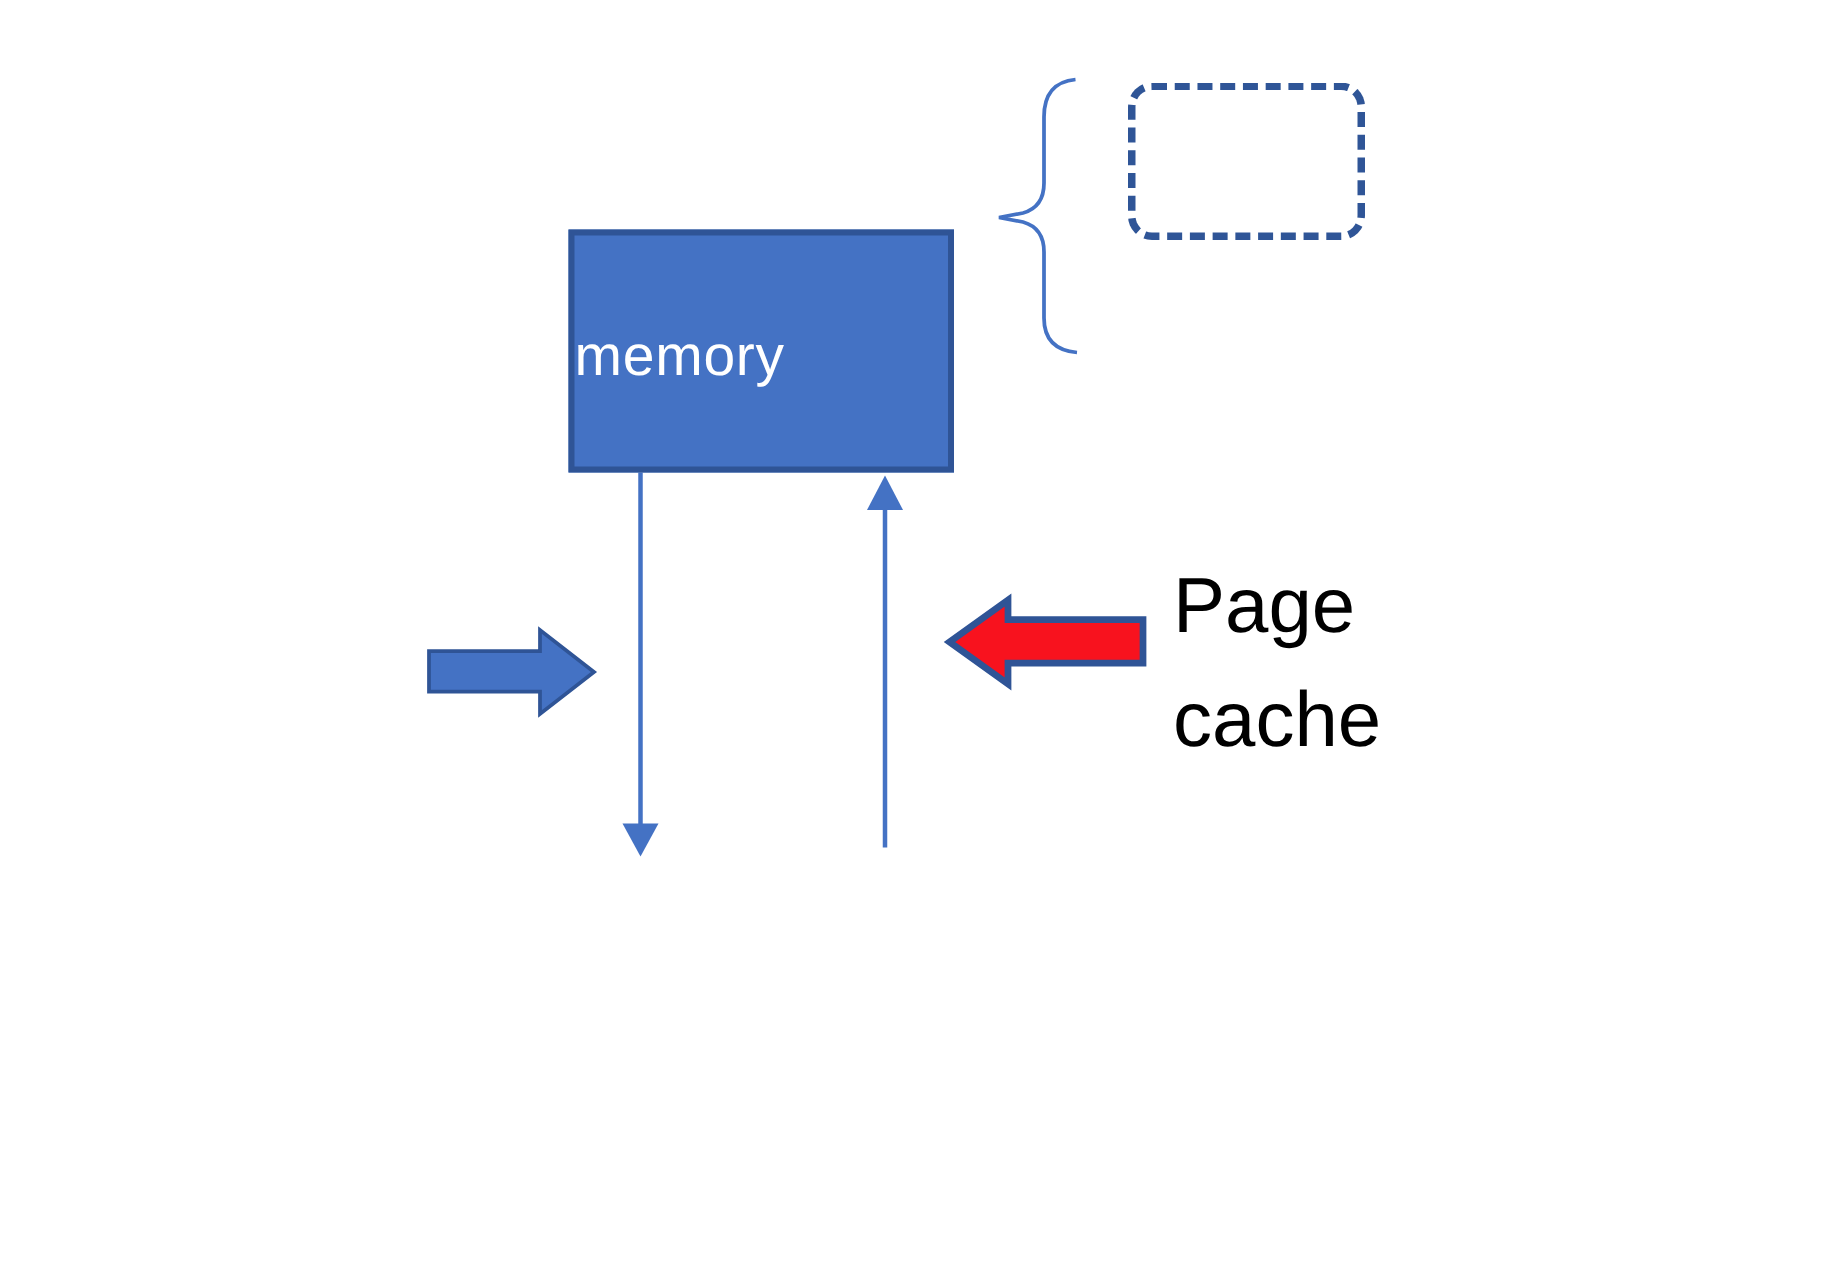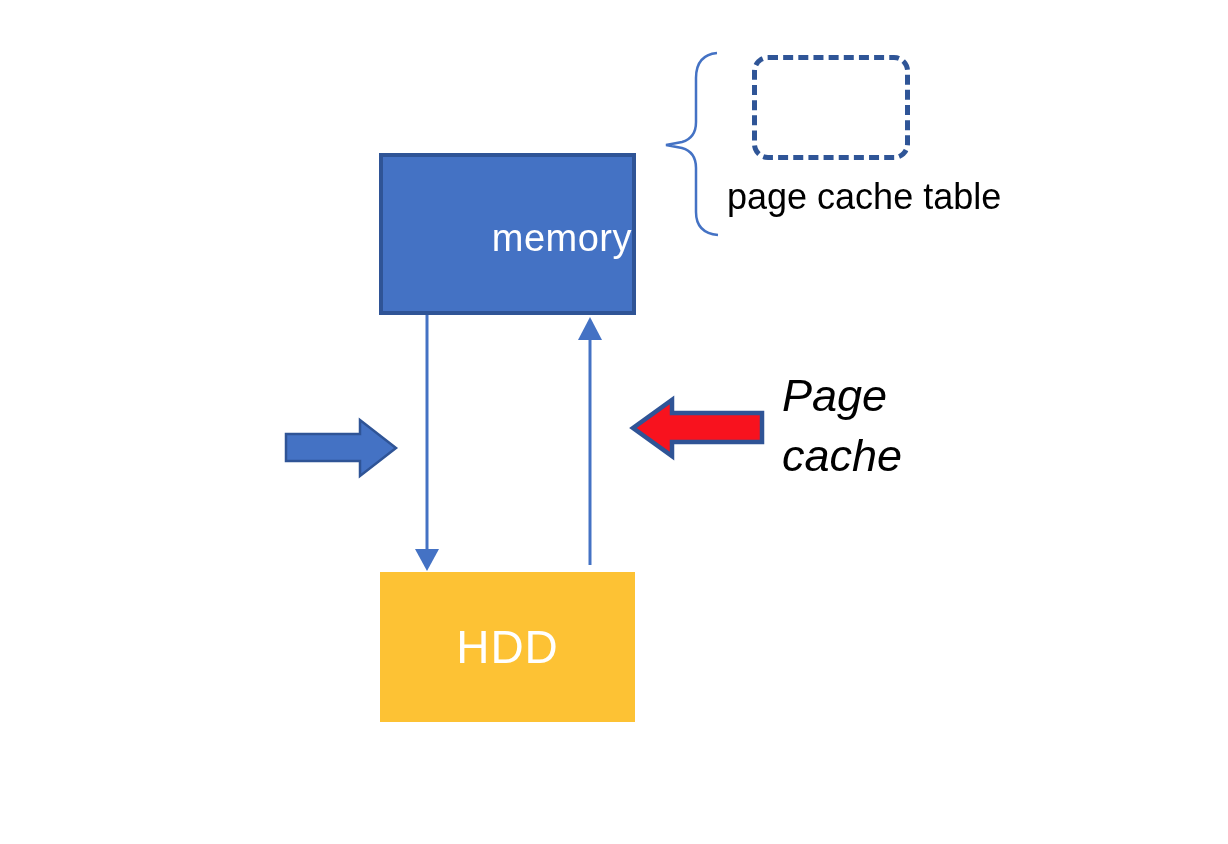--- a/index.html
+++ b/index.html
@@ -26,21 +26,21 @@
   }
 
   
   .memory-box {
     left: 379px; top: 153px;
     width: 249px; height: 154px;
     background: #4472C4;
     border: 4px solid #2F5496;
     display: flex;
     align-items: center;
-    justify-content: flex-end;
+    justify-content: flex-start;
   }
   .memory-box .node-label {
     color: #ffffff;
     font-size: 38px;
     letter-spacing: 0.5px;
     transform: translateY(4px);
   }
 
   
   .hdd-box {
@@ -76,24 +76,23 @@
   .label-write-back {
     left: 119px; top: 366px;
     width: 150px;
     font-size: 45px;
     line-height: 60px;
     color: #000000;
   }
   .label-page-cache {
     left: 782px; top: 366px;
     width: 160px;
-    font-size: 45px;
-    line-height: 60px;
+    font-size: 52px;
+    line-height: 76px;
     color: #000000;
-    font-style: italic;
   }
 </style>
 </head>
 <body>
 
 <div class="canvas">
 
   <svg id="shape-layer" viewBox="0 0 1228 844" xmlns="http://www.w3.org/2000/svg">
 
     <g>
@@ -110,24 +109,20 @@
 
     <polygon points="762,413 672,413 672,400 633,428 672,456 672,442 762,442" stroke-width="4.5" fill="#F8121E" stroke="#2F5496"></polygon>
 
     <path d="M 717 53 Q 696 55 696 78 L 696 122 Q 696 138 682 142 L 666 145 L 682 148 Q 696 152 696 168 L 696 212 Q 696 233 718 235" fill="none" stroke-width="2.5" stroke="#4472C4"></path>
   </svg>
 
   <div class="abs memory-box">
     <span class="node-label">memory</span>
   </div>
 
-  <div class="abs hdd-box">
-    <span class="node-label">HDD</span>
-  </div>
 
   <div class="abs dashed-box"></div>
 
-  <div class="abs label-page-cache-table">page cache table</div>
 
 
   <div class="abs label-page-cache">Page cache</div>
 
 </div>
 
 </body></html>

